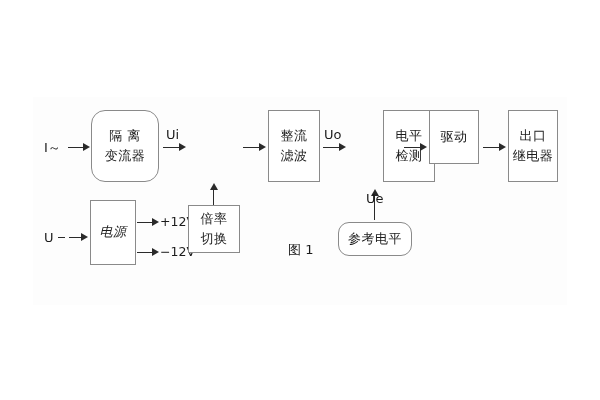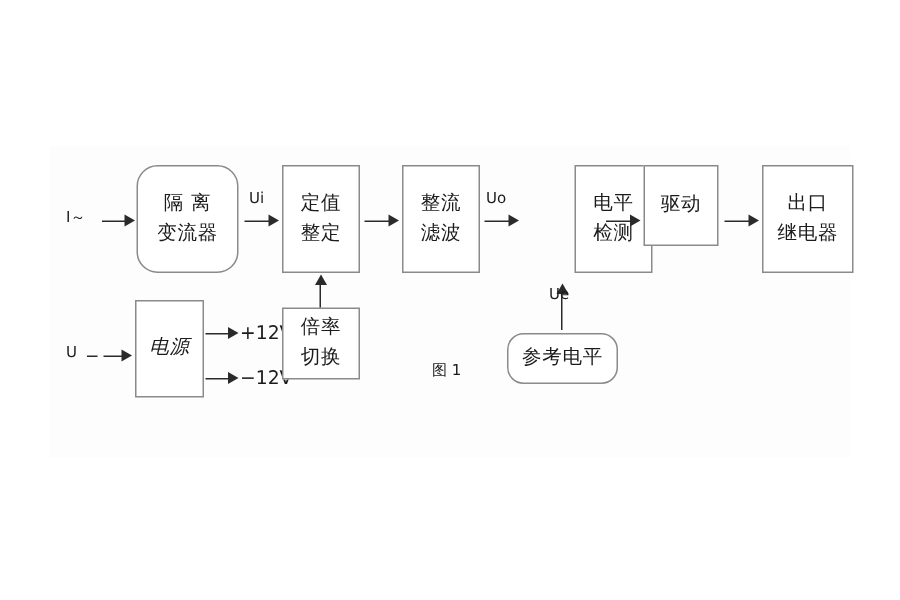--- a/index.html
+++ b/index.html
@@ -38,21 +38,21 @@
     font-size: 13px;
     line-height: 1.55;
     letter-spacing: 0.5px;
   }
   .box .ln { display: block; white-space: nowrap; }
   .box.one-line { justify-content: center; }
 
   .label {
     position: absolute;
     color: #1b1b1b;
-    font-size: 10px;
+    font-size: 13px;
     white-space: nowrap;
     line-height: 1;
   }
   .label.small { font-size: 12.5px; }
 
   
   .hline {
     position: absolute;
     height: 1px;
     background: #2a2a2a;
@@ -96,24 +96,20 @@
 
   <div class="box" style="left:91px; top:110px; width:68px; height:72px;border-radius:14px;">
     <span class="ln">隔 离</span>
     <span class="ln">变流器</span>
   </div>
 
   <div class="label" style="left:166px; top:128px;">Ui</div>
   <div class="hline" style="left:163px; top:147px; width:18px;"></div>
   <div class="arrow-r" style="left:179px; top:143px;"></div>
 
-  <div class="box" style="left:188px; top:110px; width:52px; height:72px;">
-    <span class="ln">定值</span>
-    <span class="ln">整定</span>
-  </div>
 
   <div class="hline" style="left:243px; top:147px; width:18px;"></div>
   <div class="arrow-r" style="left:259px; top:143px;"></div>
 
   <div class="box" style="left:268px; top:110px; width:52px; height:72px;">
     <span class="ln">整流</span>
     <span class="ln">滤波</span>
   </div>
 
   <div class="label" style="left:324px; top:128px;">Uo</div>
@@ -128,21 +124,21 @@
   <div class="hline" style="left:404px; top:147px; width:18px;"></div>
   <div class="arrow-r" style="left:420px; top:143px;"></div>
 
   <div class="box one-line" style="left:429px; top:110px; width:50px; height:54px;">
     <span class="ln">驱动</span>
   </div>
 
   <div class="hline" style="left:483px; top:147px; width:18px;"></div>
   <div class="arrow-r" style="left:499px; top:143px;"></div>
 
-  <div class="box" style="left:508px; top:110px; width:61px; height:72px;">
+  <div class="box" style="left:508px; top:110px; width:50px; height:72px;">
     <span class="ln">出口</span>
     <span class="ln">继电器</span>
   </div>
 
   <div class="label" style="left:44px; top:231px;">U</div>
   <div class="dash" style="left:58px; top:237px; width:7px;"></div>
   <div class="hline" style="left:69px; top:237px; width:14px;"></div>
   <div class="arrow-r" style="left:81px; top:233px;"></div>
 
   <div class="box one-line" style="left:90px; top:200px; width:46px; height:65px;font-style:italic;">

